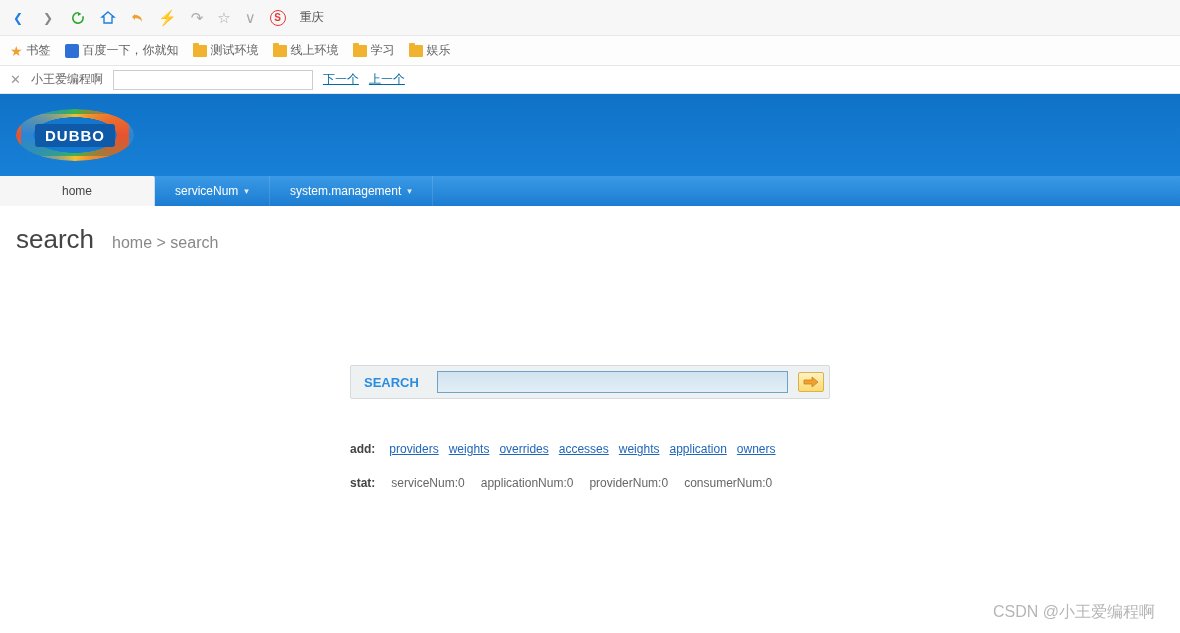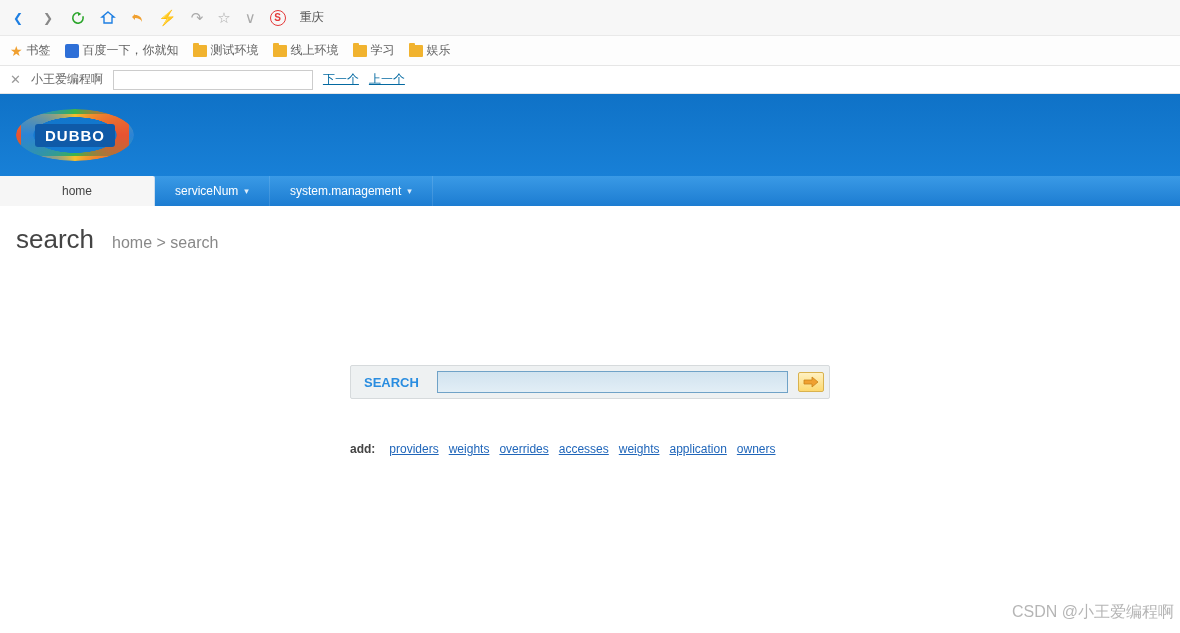--- a/index.html
+++ b/index.html
@@ -64,21 +64,21 @@
     .search-input{flex:1;height:22px;border:1px solid #6fa2c7;background:linear-gradient(#d1e3ef,#e2eef6);outline:none;padding:0 4px;}
     .go-btn{width:26px;height:20px;display:flex;align-items:center;justify-content:center;border:1px solid #d9b24e;border-radius:2px;background:linear-gradient(#fff1c2,#fdd96f);cursor:pointer;}
     .go-btn svg{display:block;}
 
     .meta-row{margin-top:26px;font-size:12px;color:#666;display:flex;gap:10px;align-items:baseline;flex-wrap:wrap;}
     .meta-row .label{color:#444;font-weight:bold;margin-right:4px;}
     .meta-row a{color:#2066ba;text-decoration:underline;cursor:pointer;margin-top:17px;}
     .stat-row{margin-top:20px;font-size:12px;color:#666;display:flex;gap:16px;}
     .stat-row .label{color:#444;font-weight:bold;}
 
-    .watermark{position:absolute;right:6px;bottom:10px;color:rgba(120,120,120,.55);font-size:16px;margin-top:24px;}
+    .watermark{position:absolute;right:25px;bottom:10px;color:rgba(120,120,120,.55);font-size:16px;margin-top:24px;}
   </style>
 </head>
 <body>
 
 <div class="browser-toolbar">
   <div class="nav-btn back">❮</div>
   <div class="nav-btn">❯</div>
   <div class="nav-btn reload">
     <svg width="16" height="16" viewBox="0 0 16 16">
         <path d="M8 2a6 6 0 1 0 5.6 3.9l-1.5.6A4.4 4.4 0 1 1 8 3.6V6l3.4-2L8 2z" fill="#2aa52a"></path>
@@ -185,16 +185,23 @@
       <span class="label">add:</span>
       <a>providers</a>
       <a>weights</a>
       <a>overrides</a>
       <a>accesses</a>
       <a>weights</a>
       <a>application</a>
       <a>owners</a>
     </div>
 
+    <div class="stat-row">
+      <span class="label">stat:</span>
+      <span>serviceNum:0</span>
+      <span>applicationNum:0</span>
+      <span>providerNum:0</span>
+      <span>consumerNum:0</span>
+    </div>
   </div>
 </div>
 
 <div class="watermark">CSDN @小王爱编程啊</div>
 
 </body></html>

